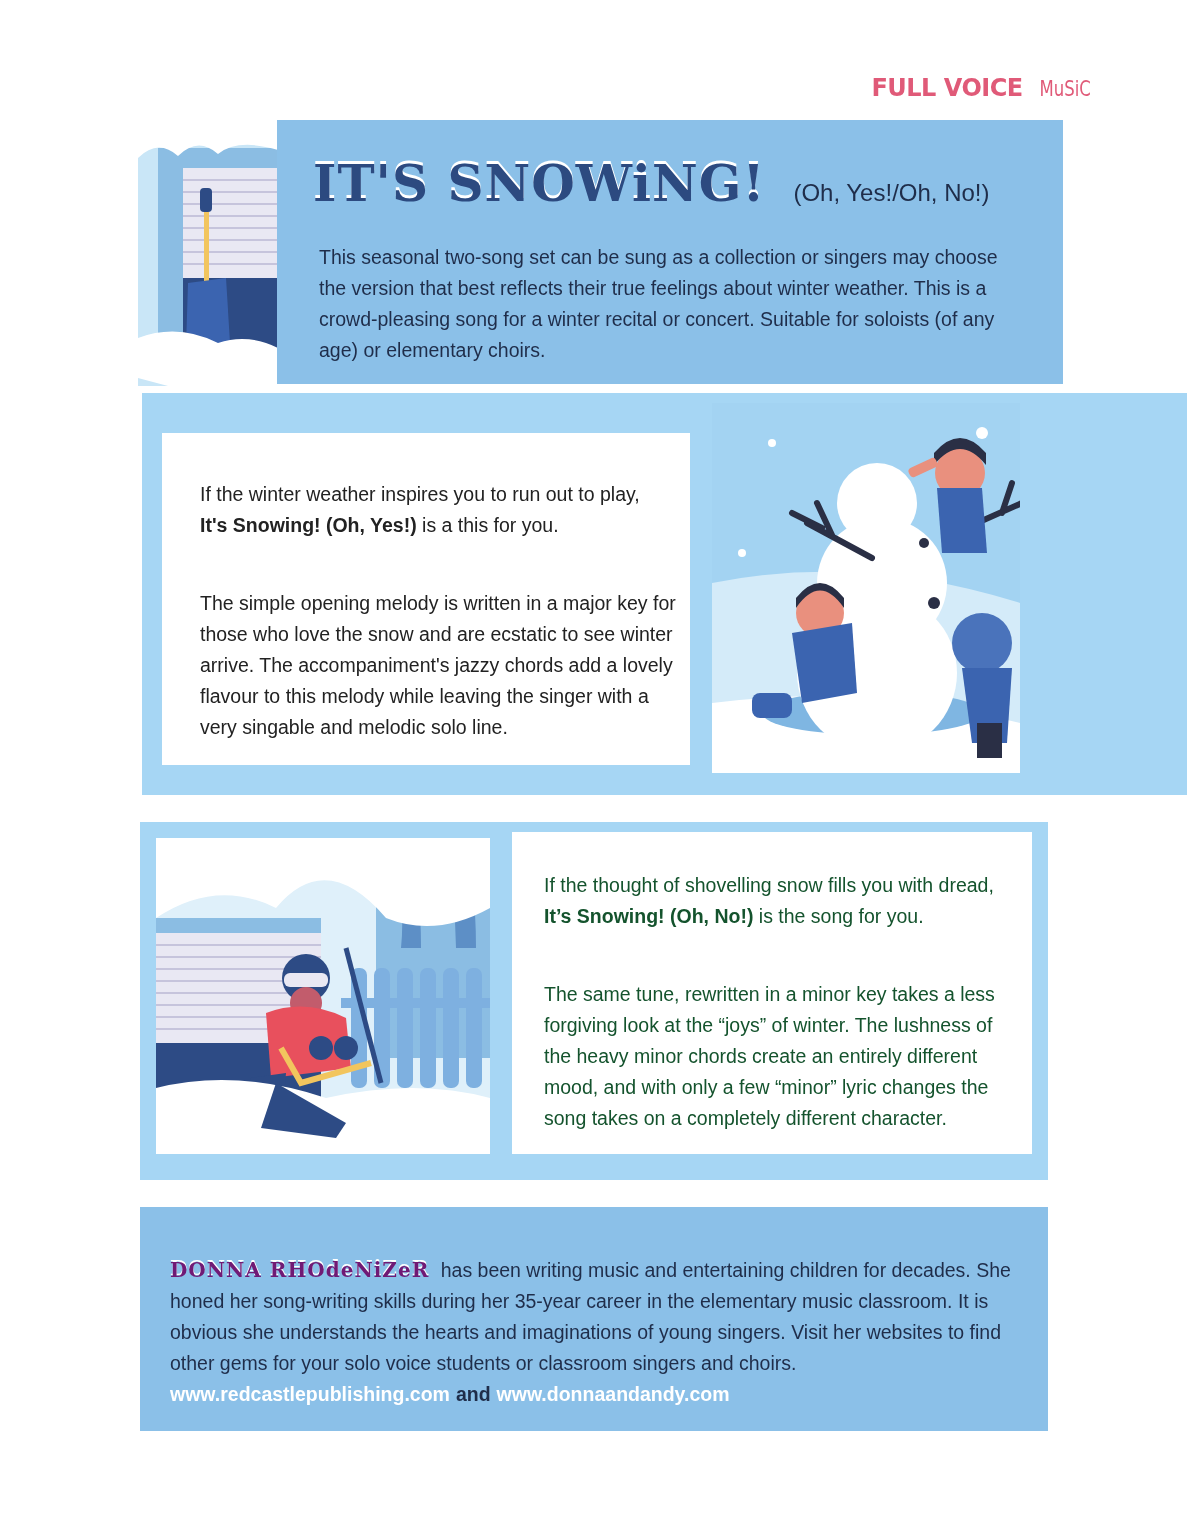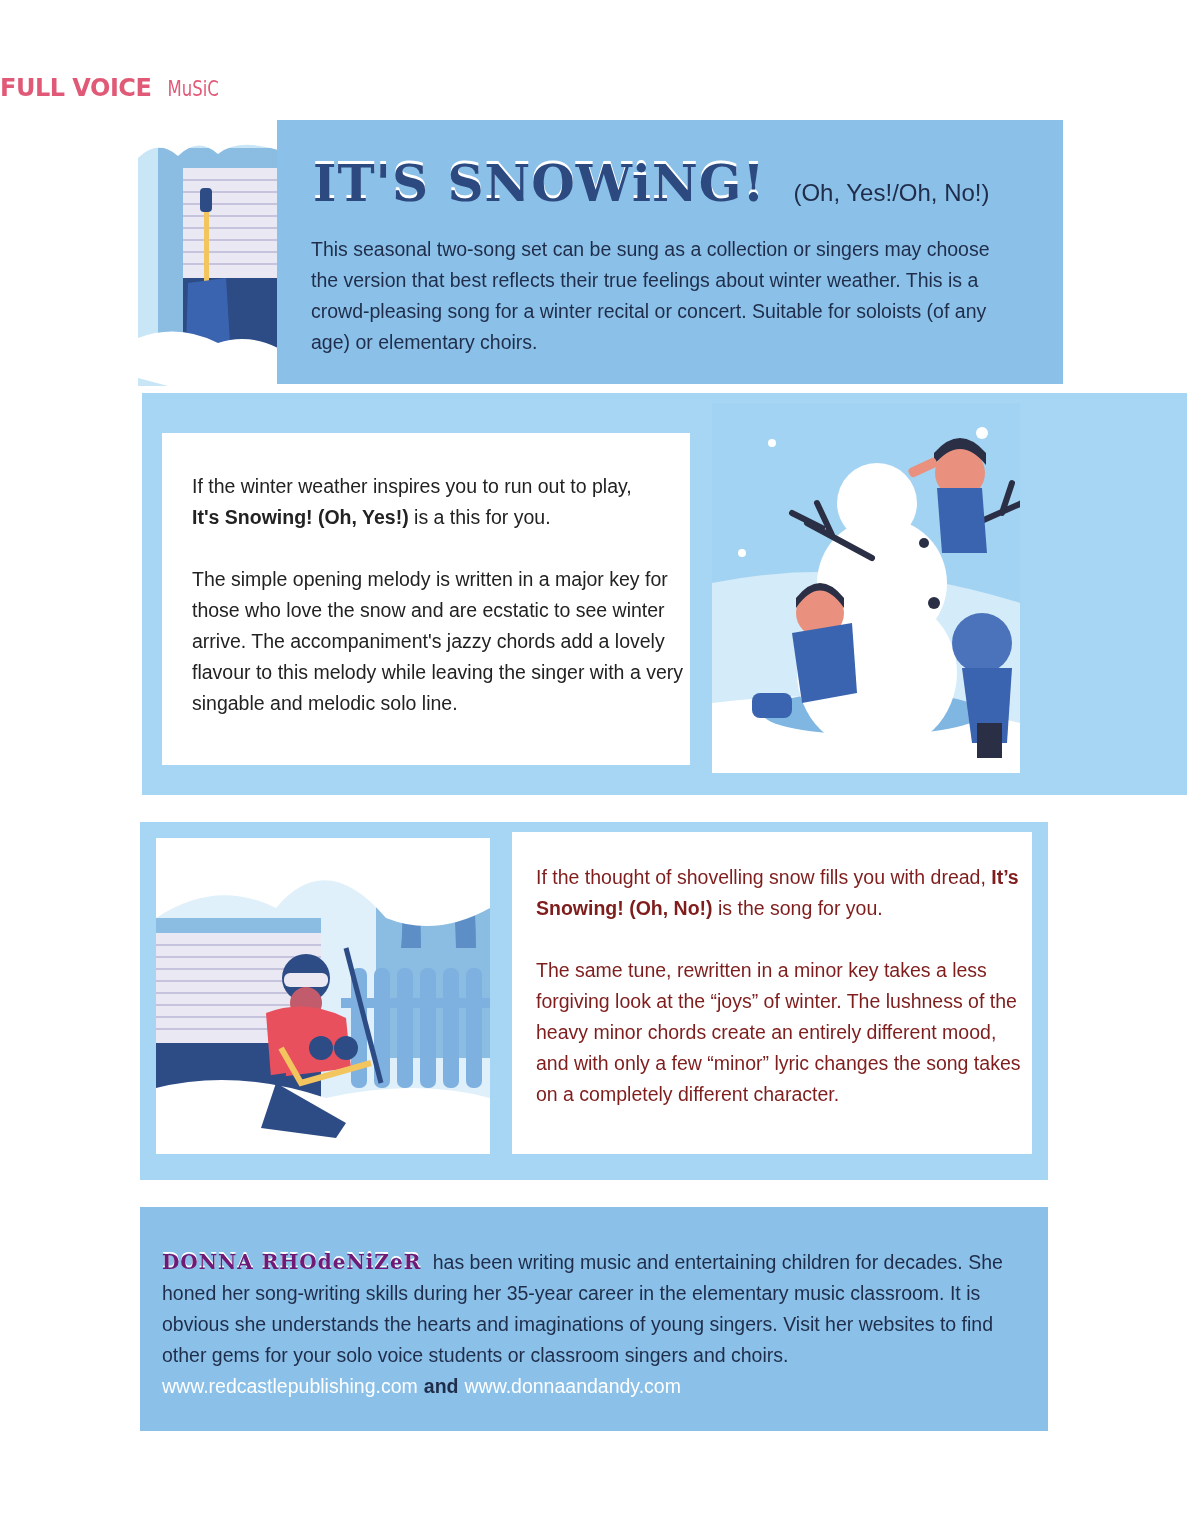--- a/index.html
+++ b/index.html
@@ -1,21 +1,21 @@
 <!DOCTYPE html>
 <html><head>
 <meta charset="utf-8">
 <style>
   html, body { margin:0; padding:0; }
   body {
     width:1187px; height:1536px; background:#ffffff; position:relative; overflow:hidden;
     font-family:"Liberation Sans", sans-serif; color:#1f2d4a;
   }
   .brand {
-    position:absolute; top:74px; left:0; width:1099px; text-align:left;
+    position:absolute; top:74px; left:0; width:1099px; text-align:right;
     font-family:"DejaVu Sans", sans-serif; font-weight:bold; font-size:24px; color:#e05a78; letter-spacing:-0.5px;
   }
   .brand .music { font-weight:normal; font-size:22px; font-family:"DejaVu Sans", sans-serif; letter-spacing:0; transform:scaleX(0.75); display:inline-block; }
 
   
   .p1-art { position:absolute; left:138px; top:128px; width:140px; height:258px; background:#c9e6f7; overflow:hidden; }
   .p1 { position:absolute; left:277px; top:120px; width:758px; height:264px; background:#8bc0e8;padding-left:28px; }
   .title-row { position:absolute; left:36px; top:34px; display:flex; align-items:baseline; }
   .title {
     font-family:"DejaVu Serif", serif; font-weight:bold; font-size:50px; color:#2c4a80; letter-spacing:1px;
@@ -27,33 +27,33 @@
   
   .p2 { position:absolute; left:142px; top:393px; width:1080px; height:402px; background:#a6d6f4; }
   .p2 .textbox { position:absolute; left:20px; top:40px; width:528px; height:332px; background:#ffffff; }
   .p2 .textbox .txt { position:absolute; left:30px; top:38px; width:500px; font-size:19.5px; line-height:31px; color:#222; }
   .p2 .art { position:absolute; left:570px; top:10px; width:308px; height:370px; background:#a3d3f2; overflow:hidden; }
 
   
   .p3 { position:absolute; left:140px; top:822px; width:908px; height:358px; background:#a6d6f4; }
   .p3 .art { position:absolute; left:16px; top:16px; width:334px; height:316px; background:#dff0fa; overflow:hidden; }
   .p3 .textbox { position:absolute; left:372px; top:10px; width:520px; height:322px; background:#ffffff; }
-  .p3 .textbox .txt { position:absolute; left:24px; top:30px; width:496px; font-size:19.5px; line-height:31px; color:#7f1d1d; }
+  .p3 .textbox .txt { position:absolute; left:24px; top:30px; width:496px; font-size:19.5px; line-height:31px; color:#14532d; }
 
   
   .p4 { position:absolute; left:140px; top:1207px; width:908px; height:224px; background:#8bc0e8; }
   .p4 .txt { position:absolute; left:22px; top:40px; width:870px; font-size:19.5px; line-height:31px; color:#1f2d4a; }
   .author {
     font-family:"DejaVu Serif", serif; font-weight:bold; font-size:20px; color:#701a75; letter-spacing:1px;
     text-shadow:0 -2px 0 #ffffff; margin-right:6px;
   }
-  .link { color:#ffffff; font-weight:normal; text-decoration:none;text-align:center; }
+  .link { color:#ffffff; font-weight:bold; text-decoration:none;text-align:center; }
   .and { font-weight:bold; color:#1f2d4a; margin:0 6px; }
   b { font-weight:bold; }
-  p { margin:0; }
+  p { margin:8px; }
   .gap { height:31px; }
   svg { display:block; }
 </style>
 </head>
 <body>
 
 <div class="brand">
   <span>FULL VOICE</span>
   <span class="music">MuSiC</span>
 </div>

